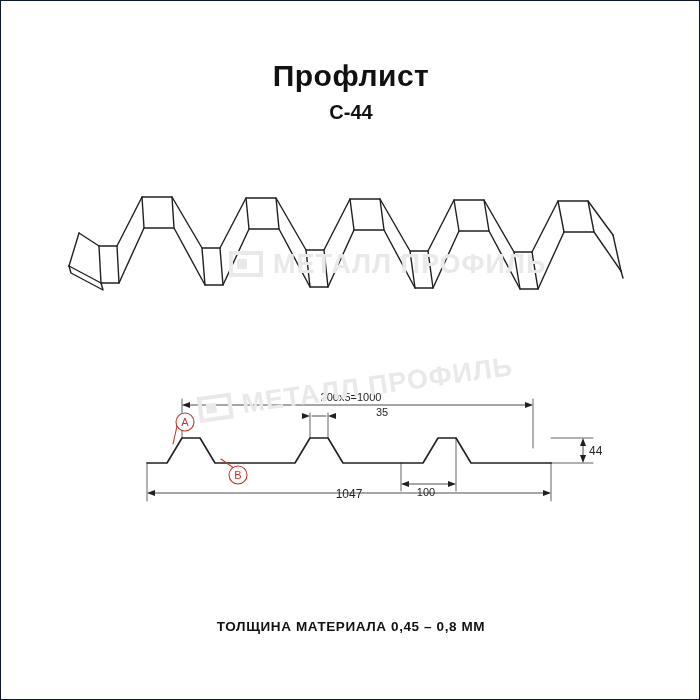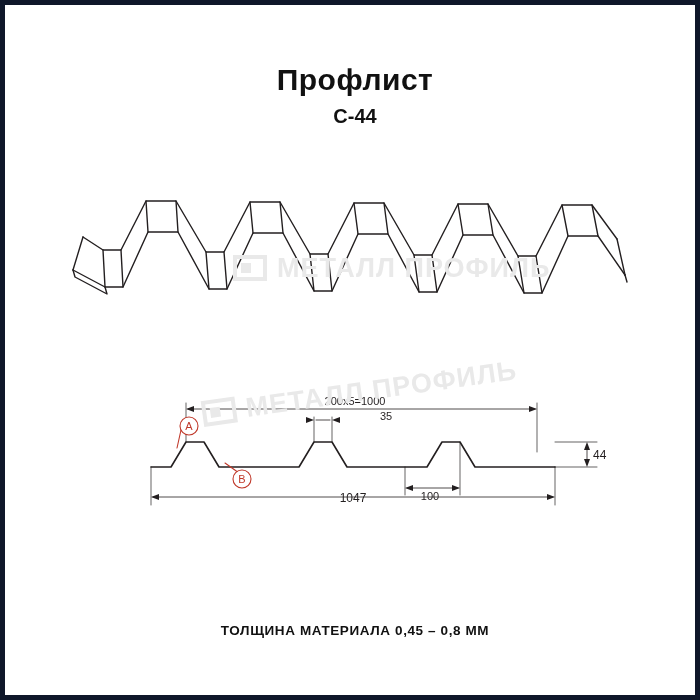--- a/index.html
+++ b/index.html
@@ -12,21 +12,21 @@
     background: #ffffff;
     font-family: "Liberation Sans", sans-serif;
     color: #1a1a1a;
     overflow: hidden;
   }
   #page {
     position: relative;
     width: 700px;
     height: 700px;
     box-sizing: border-box;
-    border: 5px solid #0f172a;
+    border: 1px solid #0f172a;
   }
   .title {
     position: absolute;
     top: 58px;
     left: 0;
     width: 700px;
     text-align: center;
     font-size: 30px;
     font-weight: bold;
     letter-spacing: 0.5px;

